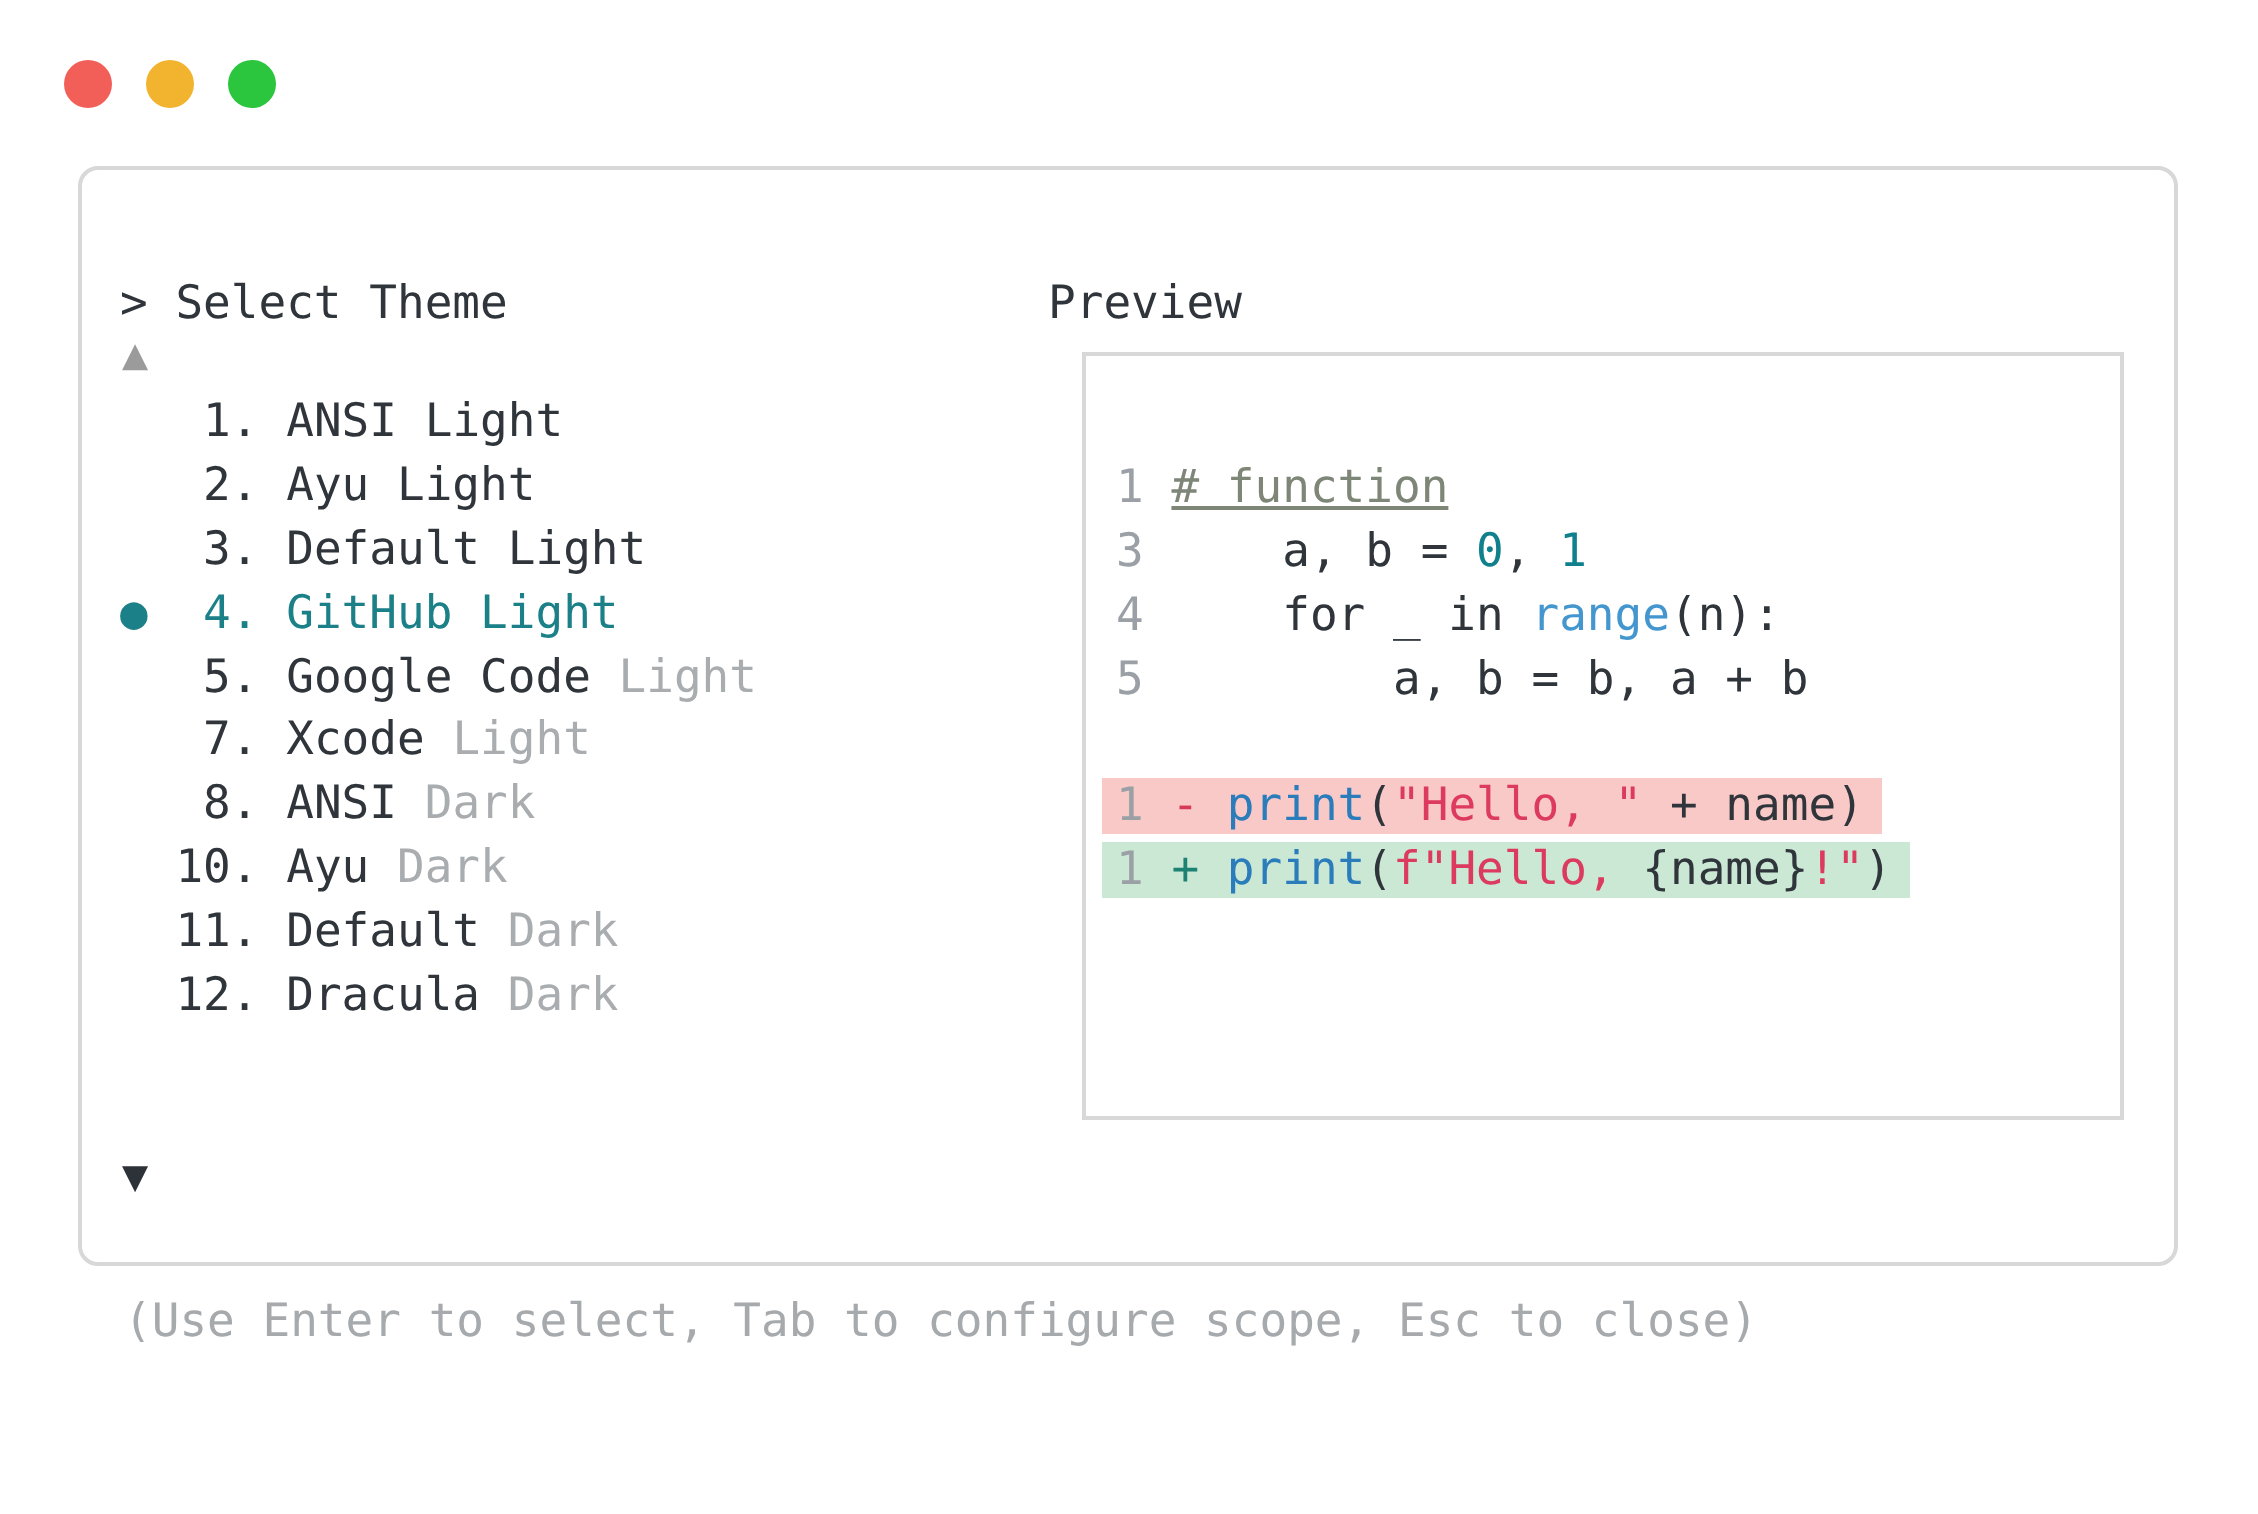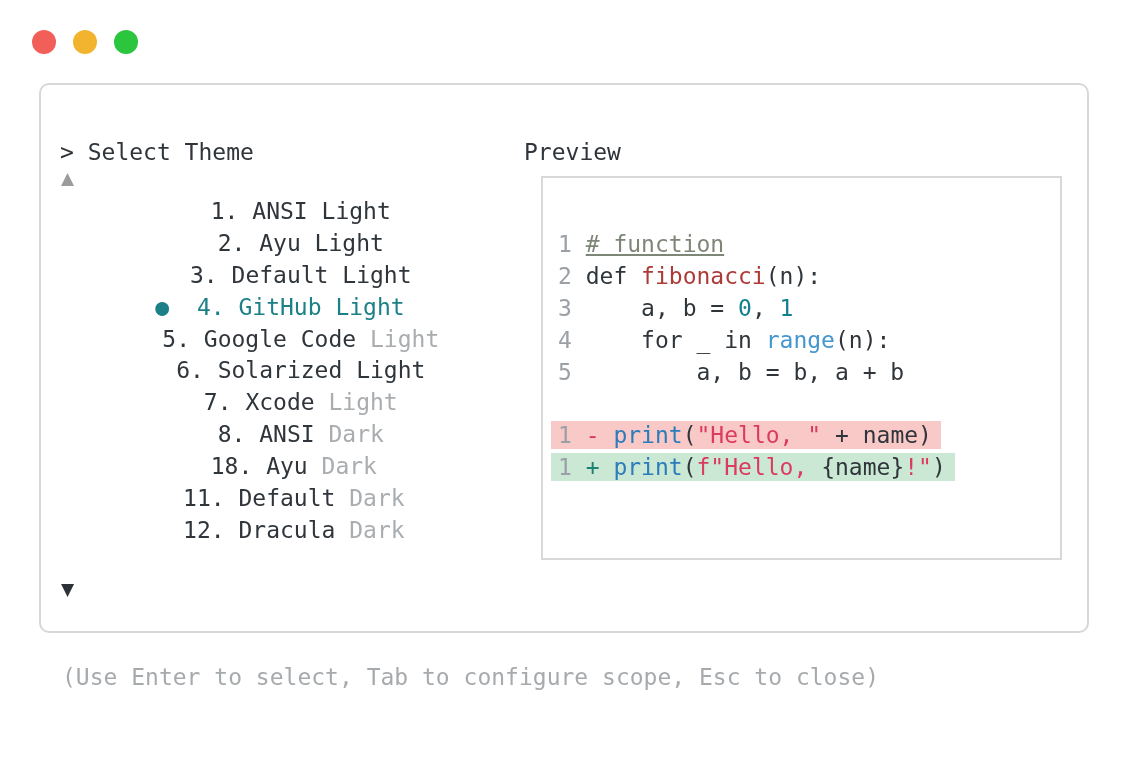--- a/index.html
+++ b/index.html
@@ -20,21 +20,21 @@
   .light.green{background:var(--light-green);}
   .panel{position:absolute;left:39px;top:83px;width:1050px;height:550px;
          border:2px solid var(--border);border-radius:10px;background:#fff;}
   .hdr{position:absolute;top:51px;font-size:23px;line-height:32px;white-space:pre;}
   .hdr.select{left:19px;}
   .hdr.preview{left:483px;}
   .scroll-arrow{position:absolute;left:20px;font-size:17px;line-height:18px;
                 font-family:"DejaVu Sans", sans-serif;cursor:default;}
   .scroll-arrow.up{top:84px;color:#9b9b9b;}
   .scroll-arrow.down{top:495px;color:#2c3238;}
-  .theme-list{position:absolute;left:19px;top:111px;width:440px;text-align:center;}
+  .theme-list{position:absolute;left:19px;top:111px;width:440px;}
   .theme-row{height:31.9px;line-height:31.9px;font-size:23px;white-space:pre;}
   .theme-row .bullet{color:var(--accent);}
   .theme-row .num,.theme-row .name,.theme-row .variant{color:var(--text);}
   .theme-row .variant.dim{color:var(--dim);}
   .theme-row.sel .num,.theme-row.sel .name,.theme-row.sel .variant{color:var(--accent);}
   .preview-box{position:absolute;left:500px;top:91px;width:521px;height:384px;
                border:2px solid var(--border);background:#fff;}
   .code{position:absolute;left:0;top:51px;right:0;}
   .code-line{height:31.9px;line-height:31.9px;font-size:23px;white-space:pre;padding-left:15px;}
   .lineno{color:var(--lineno);}
@@ -44,54 +44,52 @@
   .t-num{color:var(--number);}
   .t-range{color:var(--range);}
   .t-print{color:var(--print);}
   .t-string{color:var(--string);}
   .t-del{color:var(--del-sign);}
   .t-add{color:var(--add-sign);}
   .hl{padding:1px 9px 1px 7px;margin-left:-7px;}
   .hl.del{background:var(--del-bg);}
   .hl.add{background:var(--add-bg);}
   .footer{position:absolute;left:21px;top:560px;font-size:23px;line-height:32px;
-          color:var(--footer);white-space:pre;margin-top:16px;}
+          color:var(--footer);white-space:pre;}
 </style>
 </head>
 <body>
 
 <div class="traffic">
   <div class="light red"></div>
   <div class="light yellow"></div>
   <div class="light green"></div>
 </div>
 
 <div class="panel">
   <div class="hdr select">&gt; Select Theme</div>
   <div class="scroll-arrow up">▲</div>
   <div class="theme-list">
       <div class="theme-row"><span class="bullet"> </span><span class="num">  1.</span><span class="name"> ANSI</span><span class="variant"> Light</span></div>
       <div class="theme-row"><span class="bullet"> </span><span class="num">  2.</span><span class="name"> Ayu</span><span class="variant"> Light</span></div>
       <div class="theme-row"><span class="bullet"> </span><span class="num">  3.</span><span class="name"> Default</span><span class="variant"> Light</span></div>
       <div class="theme-row sel"><span class="bullet">●</span><span class="num">  4.</span><span class="name"> GitHub</span><span class="variant"> Light</span></div>
       <div class="theme-row"><span class="bullet"> </span><span class="num">  5.</span><span class="name"> Google Code</span><span class="variant dim"> Light</span></div>
-      <div class="theme-row"><span class="bullet"> </span><span class="num">  6.</span><span class="name"> Solarized</span><span class="variant"> Light</span></div>
       <div class="theme-row"><span class="bullet"> </span><span class="num">  7.</span><span class="name"> Xcode</span><span class="variant dim"> Light</span></div>
       <div class="theme-row"><span class="bullet"> </span><span class="num">  8.</span><span class="name"> ANSI</span><span class="variant dim"> Dark</span></div>
-      <div class="theme-row"><span class="bullet"> </span><span class="num"> 18.</span><span class="name"> Ayu</span><span class="variant dim"> Dark</span></div>
+      <div class="theme-row"><span class="bullet"> </span><span class="num"> 10.</span><span class="name"> Ayu</span><span class="variant dim"> Dark</span></div>
       <div class="theme-row"><span class="bullet"> </span><span class="num"> 11.</span><span class="name"> Default</span><span class="variant dim"> Dark</span></div>
       <div class="theme-row"><span class="bullet"> </span><span class="num"> 12.</span><span class="name"> Dracula</span><span class="variant dim"> Dark</span></div>
     </div>
   <div class="scroll-arrow down">▼</div>
 
   <div class="hdr preview">Preview</div>
   <div class="preview-box">
     <div class="code">
         <div class="code-line"><span><span class="lineno">1 </span><span class="t-comment"># function</span></span></div>
-        <div class="code-line"><span><span class="lineno">2 </span><span class="t-text">def </span><span class="t-func">fibonacci</span><span class="t-text">(n):</span></span></div>
         <div class="code-line"><span><span class="lineno">3 </span><span class="t-text">    a, b = </span><span class="t-num">0</span><span class="t-text">, </span><span class="t-num">1</span></span></div>
         <div class="code-line"><span><span class="lineno">4 </span><span class="t-text">    for _ in </span><span class="t-range">range</span><span class="t-text">(n):</span></span></div>
         <div class="code-line"><span><span class="lineno">5 </span><span class="t-text">        a, b = b, a + b</span></span></div>
         <div class="code-line"></div>
         <div class="code-line"><span class="hl del"><span class="lineno">1 </span><span class="t-del">- </span><span class="t-print">print</span><span class="t-text">(</span><span class="t-string">"Hello, "</span><span class="t-text"> + name)</span></span></div>
         <div class="code-line"><span class="hl add"><span class="lineno">1 </span><span class="t-add">+ </span><span class="t-print">print</span><span class="t-text">(</span><span class="t-string">f"Hello, </span><span class="t-text">{name}</span><span class="t-string">!"</span><span class="t-text">)</span></span></div>
       </div>
   </div>
 
   <div class="footer">(Use Enter to select, Tab to configure scope, Esc to close)</div>

